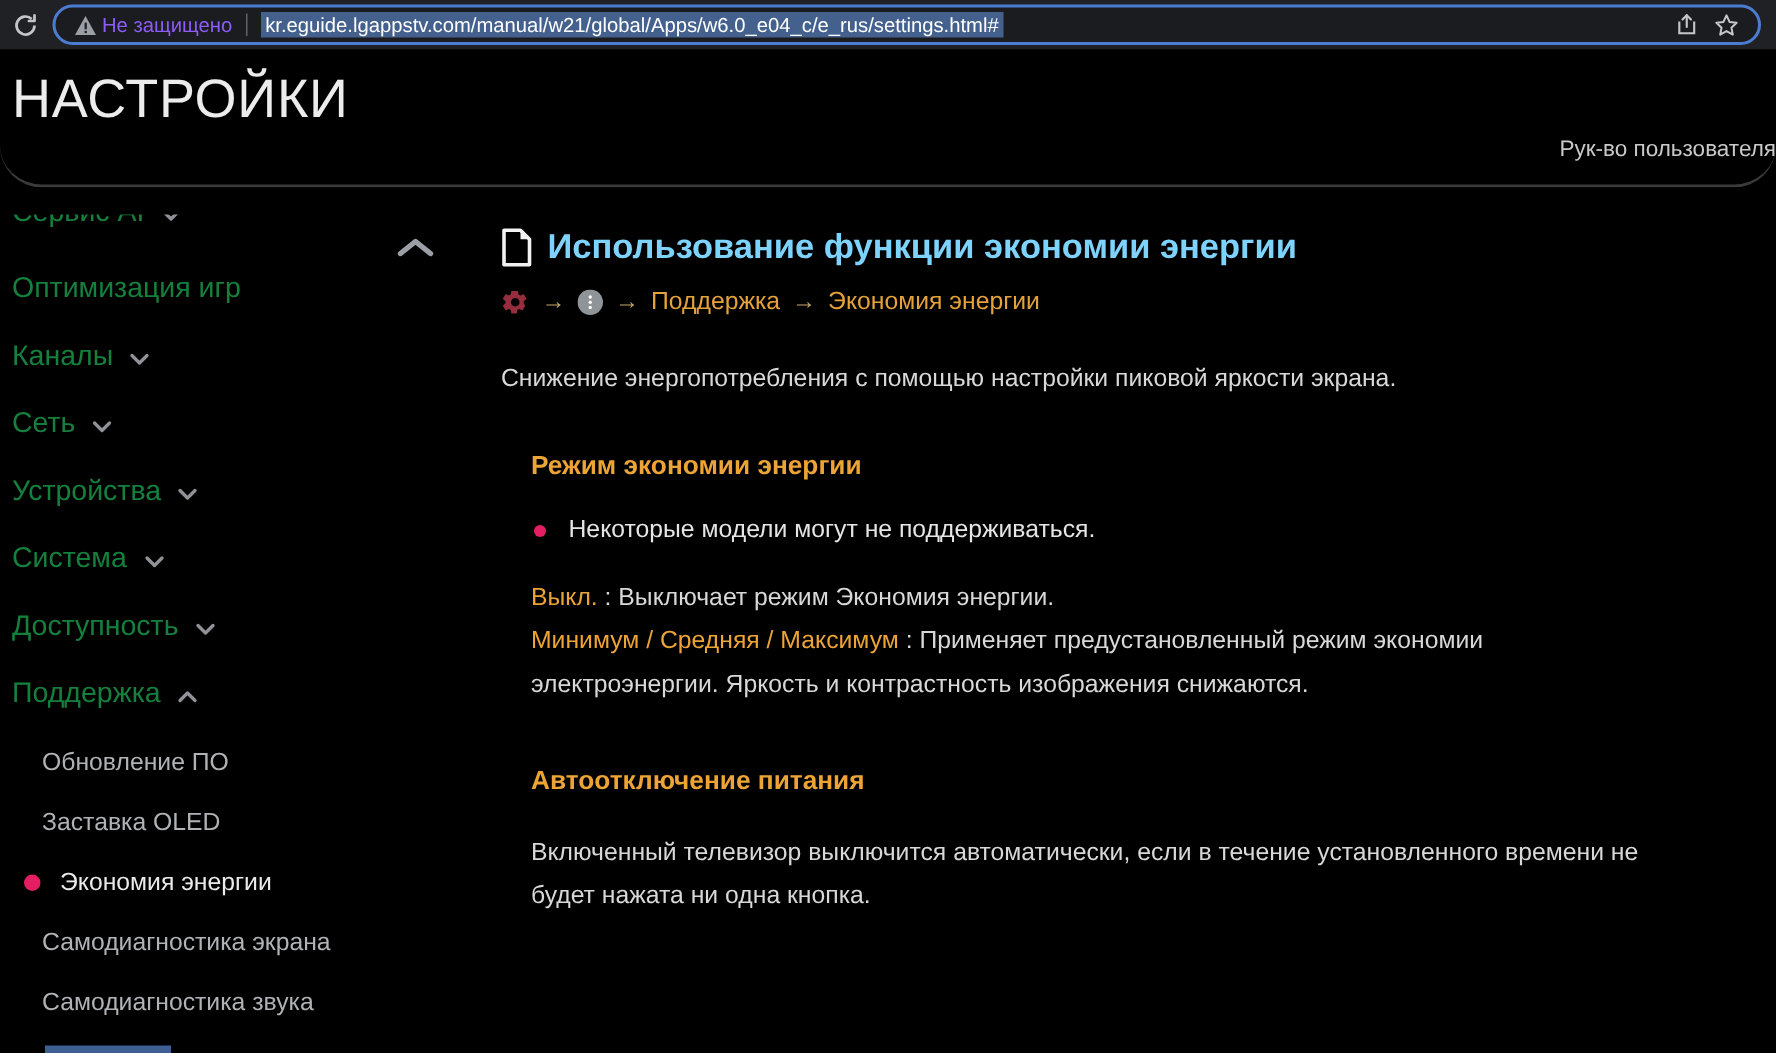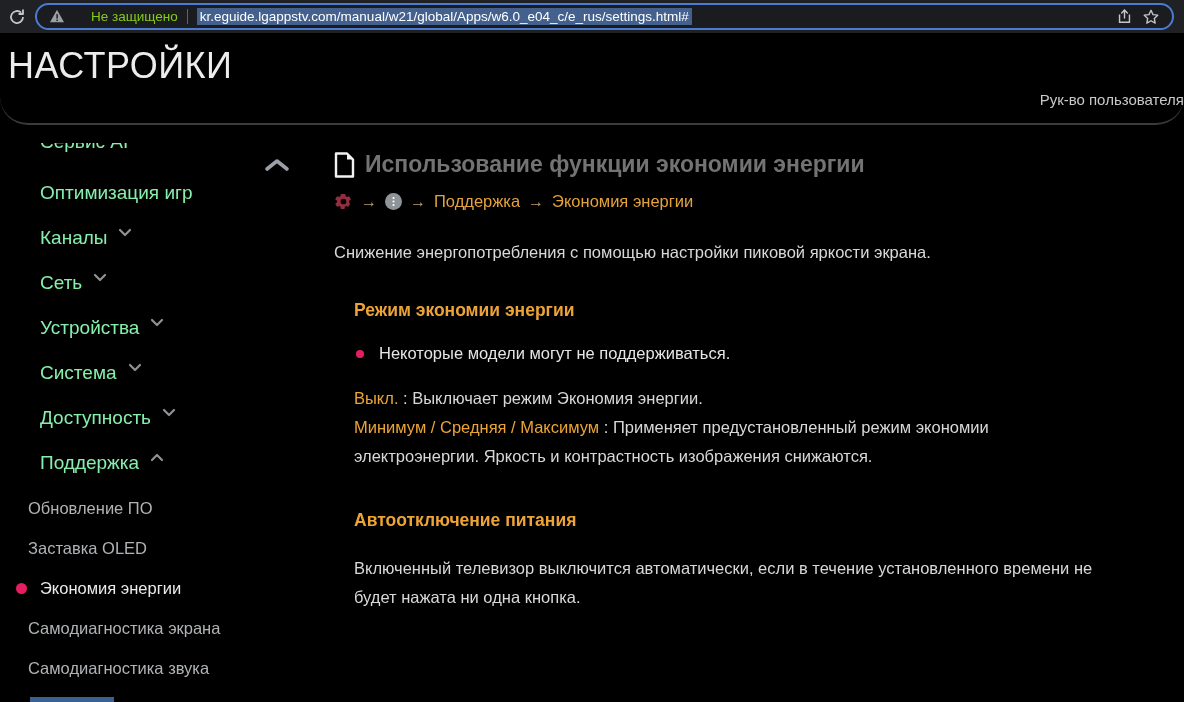--- a/index.html
+++ b/index.html
@@ -4,53 +4,53 @@
 <style>
   * { margin:0; padding:0; box-sizing:border-box; }
   html,body { background:#000; }
   body { font-family:"Liberation Sans", sans-serif; }
   .screen { position:relative; width:1184px; height:702px; background:#000; overflow:hidden; }
 
   
   .toolbar { height:33px; background:#202124; display:flex; align-items:center; padding:0 10px 0 8px; gap:9px; }
   .icon-btn { background:none; border:none; cursor:pointer; display:flex; align-items:center; justify-content:center; padding:0; }
   .omnibox { flex:1; height:27px; border:2px solid #4b7cd1; border-radius:14px; background:#1b1c1f; display:flex; align-items:center; padding:0 12px; gap:9px; min-width:0; }
-  .secure-chip { display:flex; gap:26px; color:#84cc16; font-size:13.5px; white-space:nowrap; cursor:pointer; }
+  .secure-chip { display:flex; align-items:center; gap:3px; color:#8b5cf6; font-size:13.5px; white-space:nowrap; cursor:pointer; }
   .omni-divider { width:1px; height:15px; background:#5f6368; }
   .url-selected { font-size:13.5px; color:#ffffff; background:#44618e; padding:1px 3px; white-space:nowrap; overflow:hidden; }
   .omni-spacer { flex:1; }
 
   
   .page { position:relative; width:100%; height:669px; background:#000; }
   .page-header { height:92px; border-bottom:2px solid #3b3b3b; padding:13px 0 0 8px;border-radius:28px; }
   .h1 { font-size:36px; font-weight:400; color:#ececec; letter-spacing:0.5px; line-height:40px; }
   .subtitle { font-size:15px; color:#c9c9c9; margin-top:5px;text-align:right; }
 
   
   .body-row { display:flex; height:575px; }
 
   
   .sidebar { width:322px; flex:none; padding:18px 0 0 8px; }
   .nav-list { list-style:none; overflow:hidden; height:557px; }
   .nav-list li { cursor:pointer; }
-  li.top { font-size:19px; color:#86efac; line-height:24px; margin-bottom:21px; display:flex; gap:11px;margin-left:32px; }
+  li.top { font-size:19px; color:#15803d; line-height:24px; margin-bottom:21px; display:flex; align-items:center; gap:11px; }
   li.top.clipped { margin-top:-13px; margin-bottom:27px; }
   li.sub { font-size:16.5px; color:#b0b3b6; line-height:22px; margin-bottom:18px; padding-left:20px; display:flex; align-items:center; }
   li.sub.active { color:#eaeaea; padding-left:8px; }
   li.sub.active .active-dot { width:11px; height:11px; border-radius:50%; background:#e41e63; margin-right:13px; flex:none; }
   li.sub.first-sub { margin-top:22px; }
   .chev { flex:none; margin-top:2px; }
 
   
   .collapse-btn { position:absolute; left:263px; top:124px; background:none; border:none; cursor:pointer; }
 
   
   .content { flex:1; padding:26px 40px 0 12px; min-width:0; }
   .doc-title-row { display:flex; align-items:center; gap:10px; }
-  .doc-title { font-size:23px; font-weight:700; color:#737373; }
+  .doc-title { font-size:23px; font-weight:700; color:#7dd3fc; }
   .breadcrumb { margin-top:14px; display:flex; align-items:center; gap:8px; font-size:16.5px; }
   .crumb { color:#e5a23a; cursor:pointer; }
   .bc-arrow { color:#bfa065; font-size:16px; }
   .intro { margin-top:27px; font-size:16.5px; color:#d8d8d8; line-height:29px; max-width:770px; }
 
   .section { margin-left:20px; margin-top:33px; max-width:748px; }
   .section h3 { font-size:17.5px; font-weight:700; color:#eda436; margin-bottom:23px; }
   .section p { font-size:16.5px; color:#d8d8d8; line-height:29px; margin-bottom:21px; }
   .amber { color:#eda436; }
   .note { display:flex; align-items:baseline; margin:22px 0 21px 2px; font-size:16.5px; color:#e5e5e5; }

